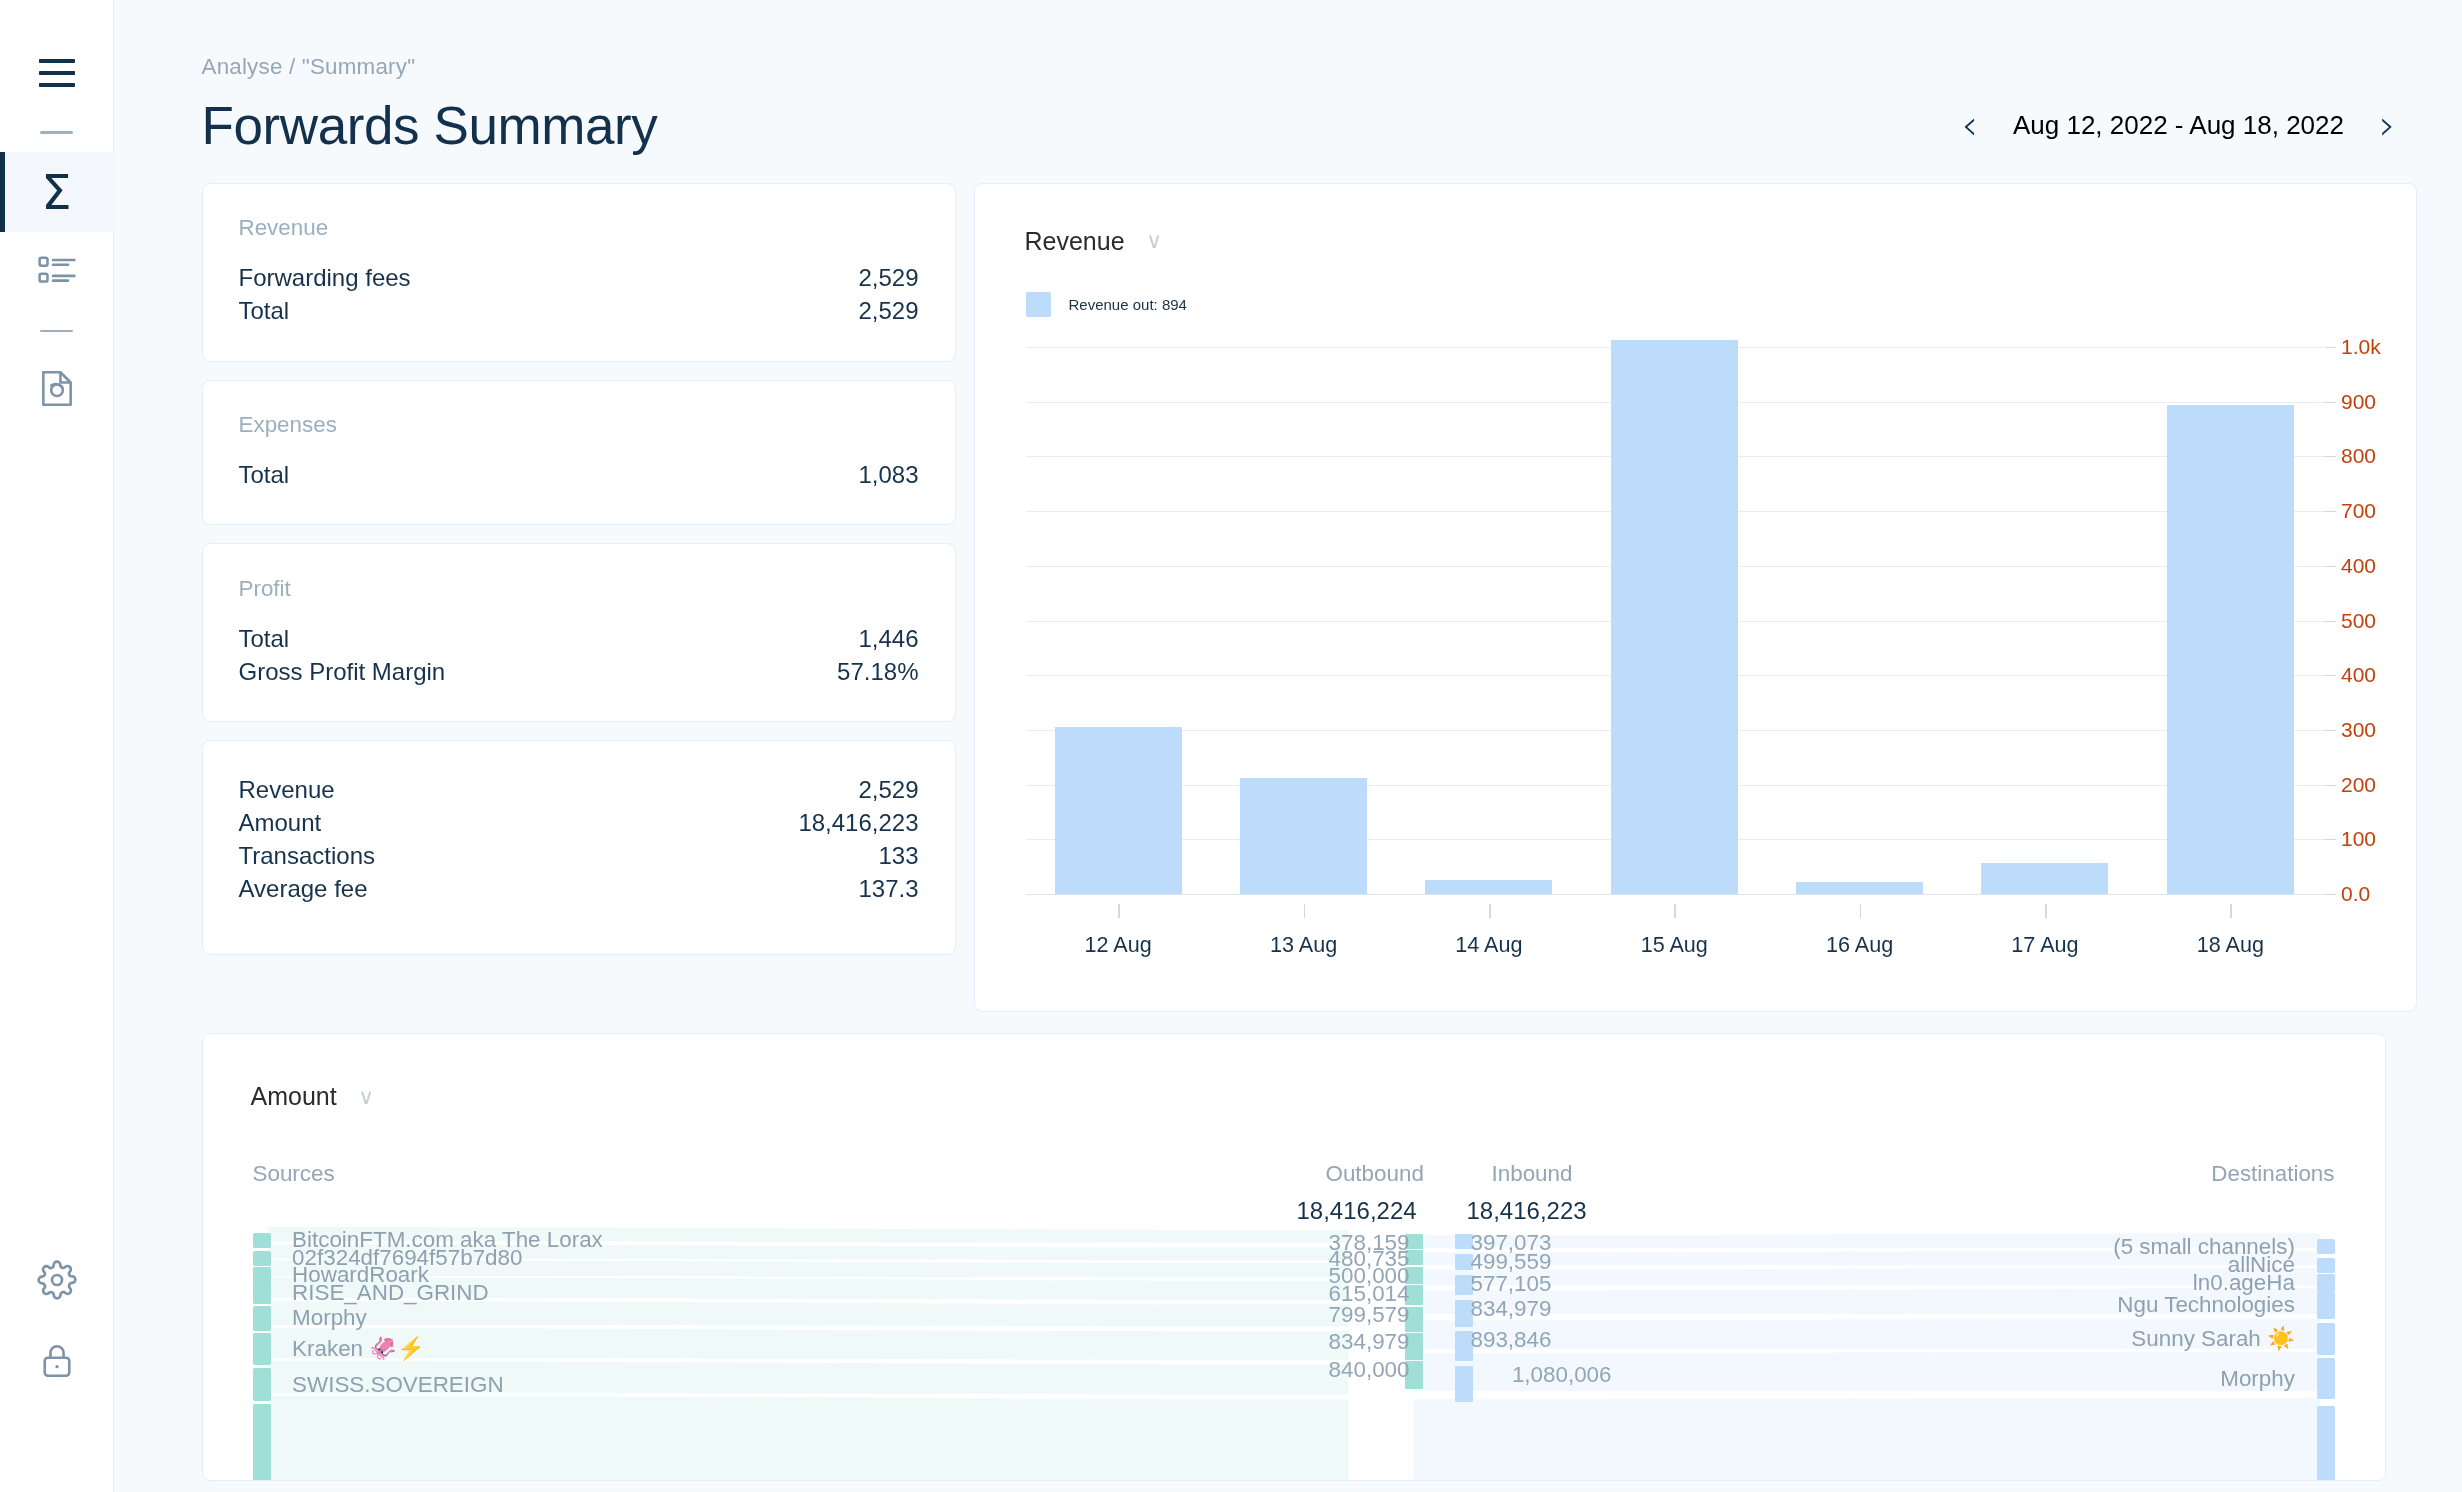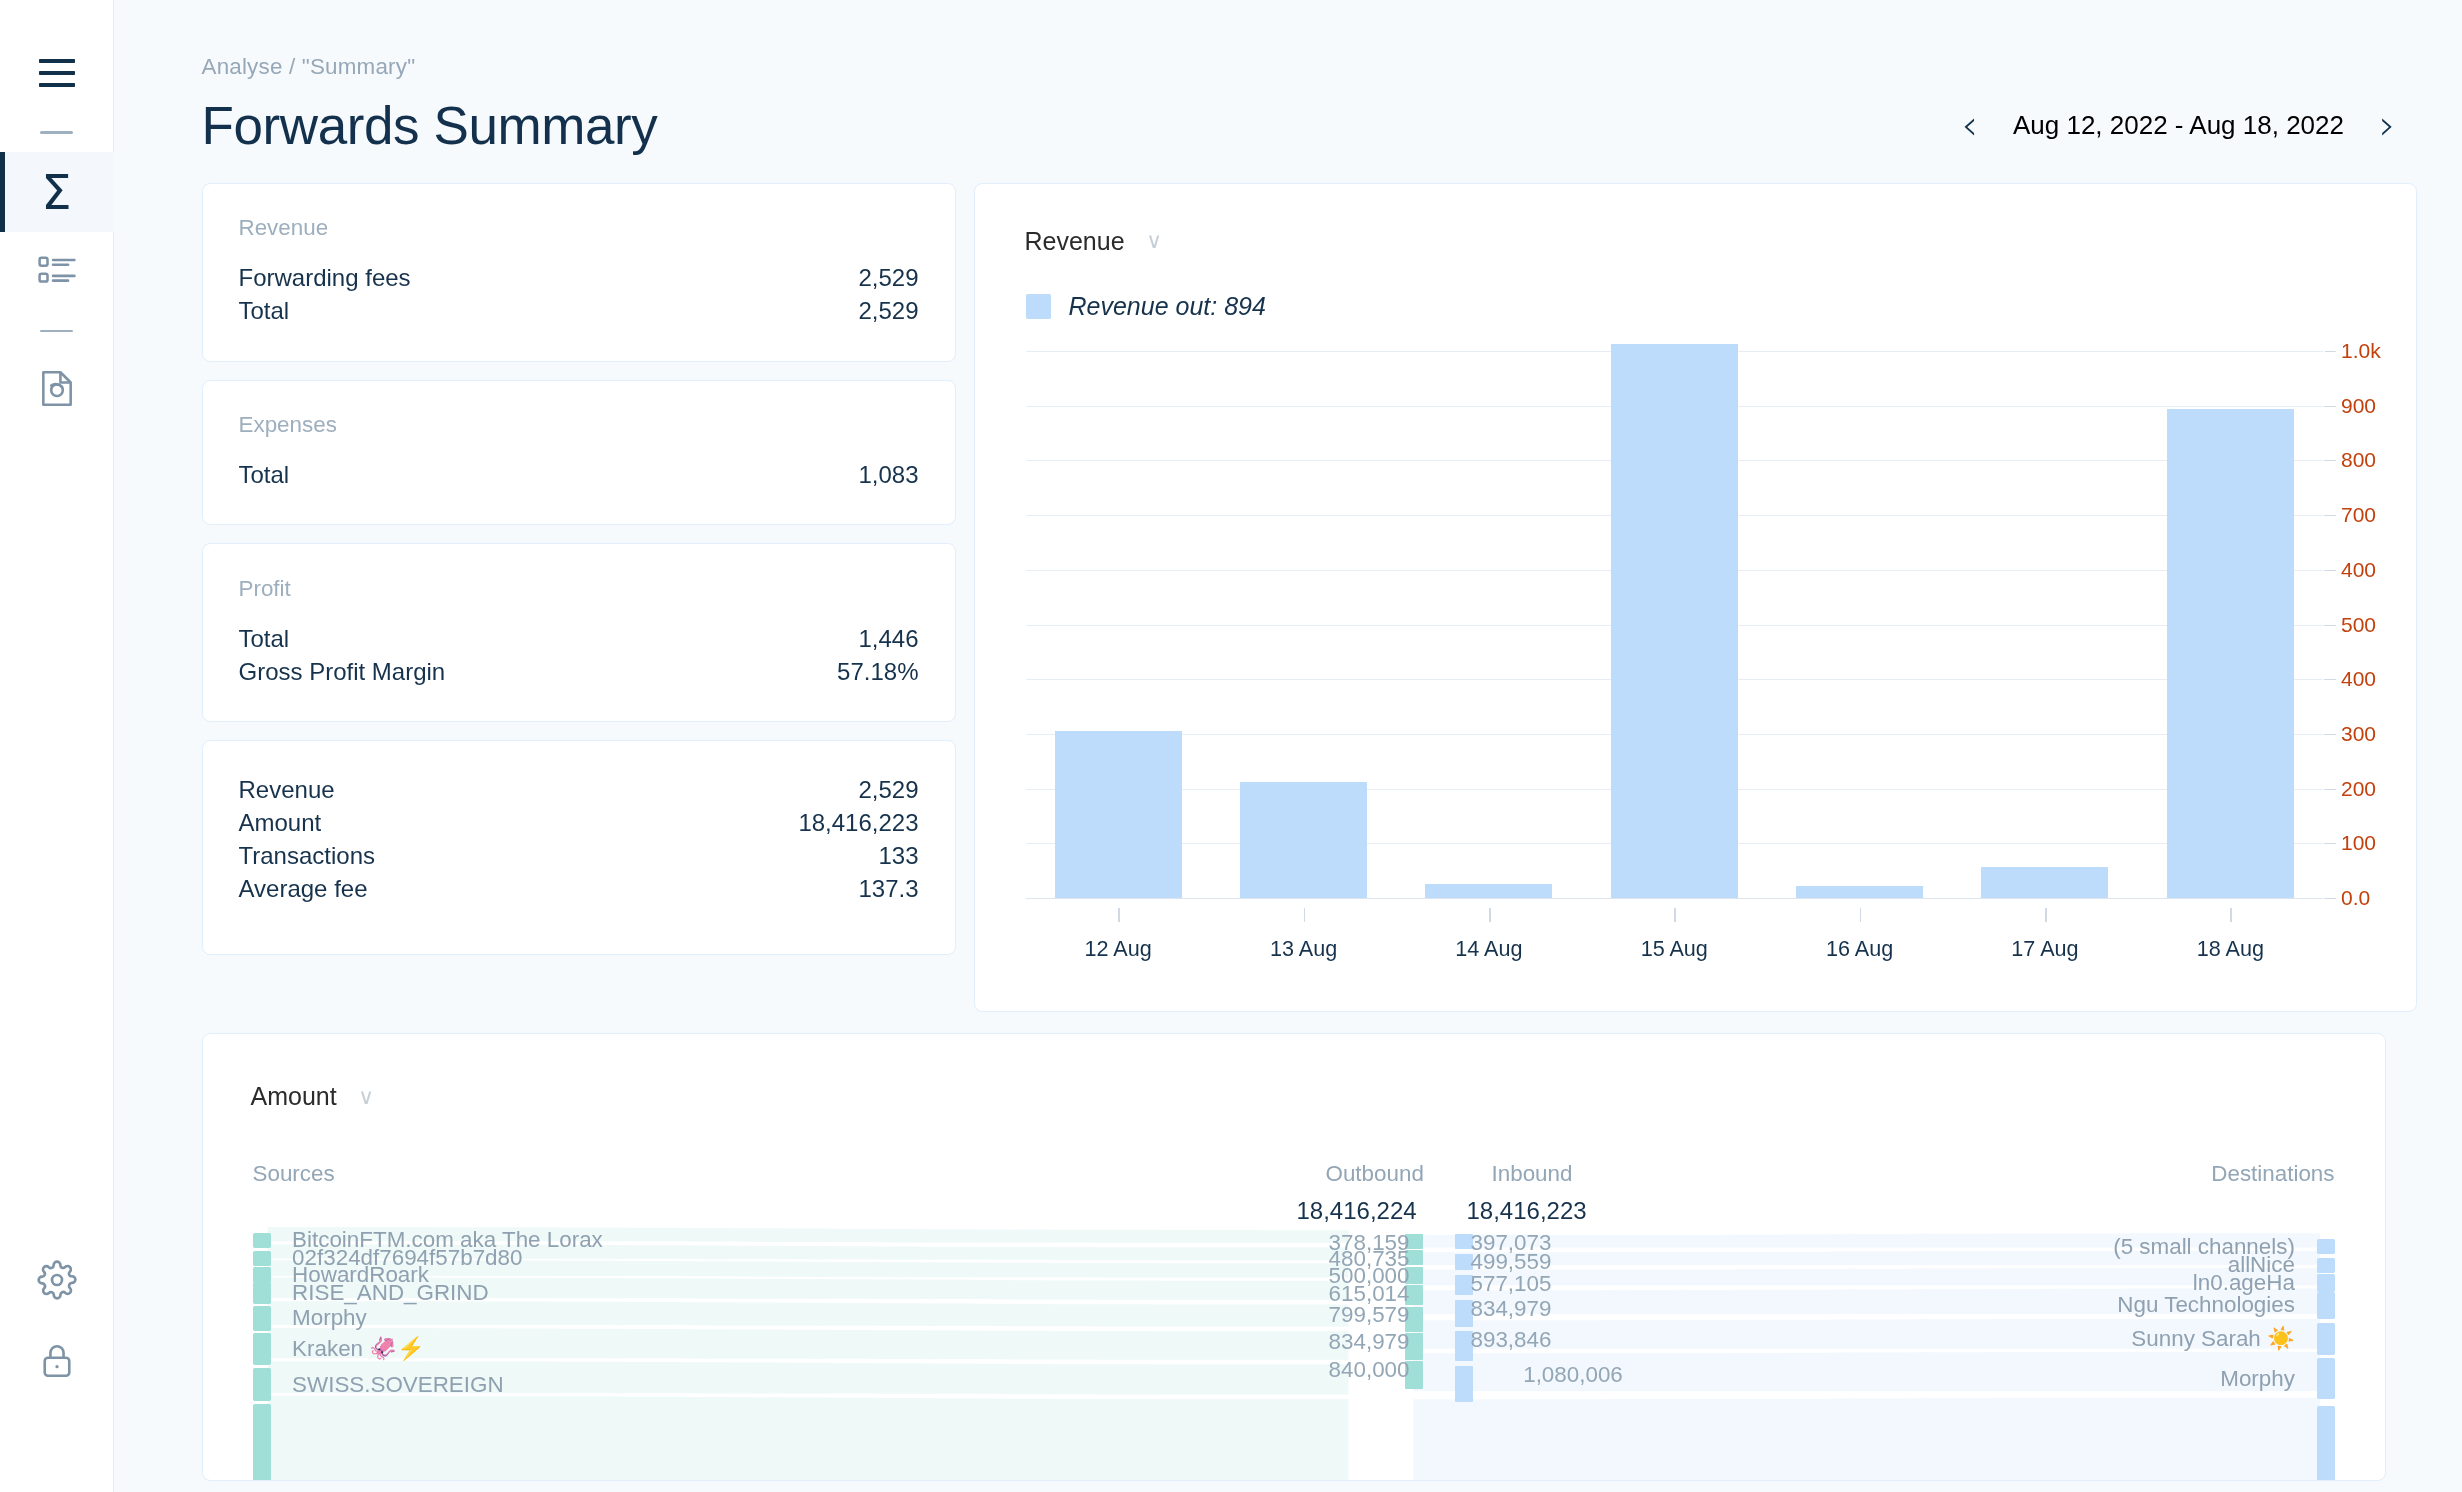--- a/index.html
+++ b/index.html
@@ -81,21 +81,21 @@
   
   .chart-card {
     flex: 1; background: #fff; border: 1.7px solid #e1eefb; border-radius: 8.3px;
     padding: 28px 0 0 0; position: relative; height: 829px;
   }
   .select-row { display: flex; align-items: center; gap: 21.6px; padding: 15px 0 0 50px; }
   .select-label { font-size: 25px; color: #2b2b2b; }
   .caret { color: #c6cfd6; font-size: 21.6px; line-height: 1; }
   .legend-row { display: flex; align-items: center; gap: 18px; padding: 36px 0 0 51px; }
   .legend-swatch { width: 25px; height: 25px; background: #bddcfb; border-radius: 1.7px; }
-  .legend-text { font-size: 25px; color: #16324c; font-style: italic; }
+  .legend-text { font-size: 15px; color: #16324c; }
 
   .plot-wrap { position: relative; margin: 30px 0 0 0; height: 580px; }
   .plot {
     position: absolute; left: 51px; right: 93px; top: 0; height: 547px;
   }
   .grid-line { position: absolute; left: 0; right: 0; height: 1.7px; background: #e6edf4; }
   .grid-line.axis { background: #dde6ee; }
   .ytick {
     position: absolute; right: 0; transform: translate(calc(100% + 18px), -50%);
     font-size: 21px; color: #c2410c; white-space: nowrap;
@@ -464,19 +464,19 @@
           <div class="mid-val in" style="top: 2.5px; text-align: left;">397,073</div>
           <div class="mid-node blue" style="top: 26.5px; height: 16.6px; left: 1252px;"></div>
           <div class="mid-val in" style="top: 22.4px; text-align: left;">499,559</div>
           <div class="mid-node blue" style="top: 48px; height: 20px; left: 1252px;"></div>
           <div class="mid-val in" style="top: 44px; text-align: left;">577,105</div>
           <div class="mid-node blue" style="top: 73px; height: 26.5px; left: 1252px;"></div>
           <div class="mid-val in" style="top: 69px; text-align: left;">834,979</div>
           <div class="mid-node blue" style="top: 104px; height: 30px; left: 1252px;"></div>
           <div class="mid-val in" style="top: 100px; text-align: left;">893,846</div>
           <div class="mid-node blue" style="top: 139px; height: 36px; left: 1252px;"></div>
-          <div class="mid-val in" style="top: 135px; text-align: center; margin-left: 32px;">1,080,006</div>
+          <div class="mid-val in" style="top: 135px; text-align: right;">1,080,006</div>
         </div>
     </div>
 
   </div>
 </div>
 
 
 </body></html>

